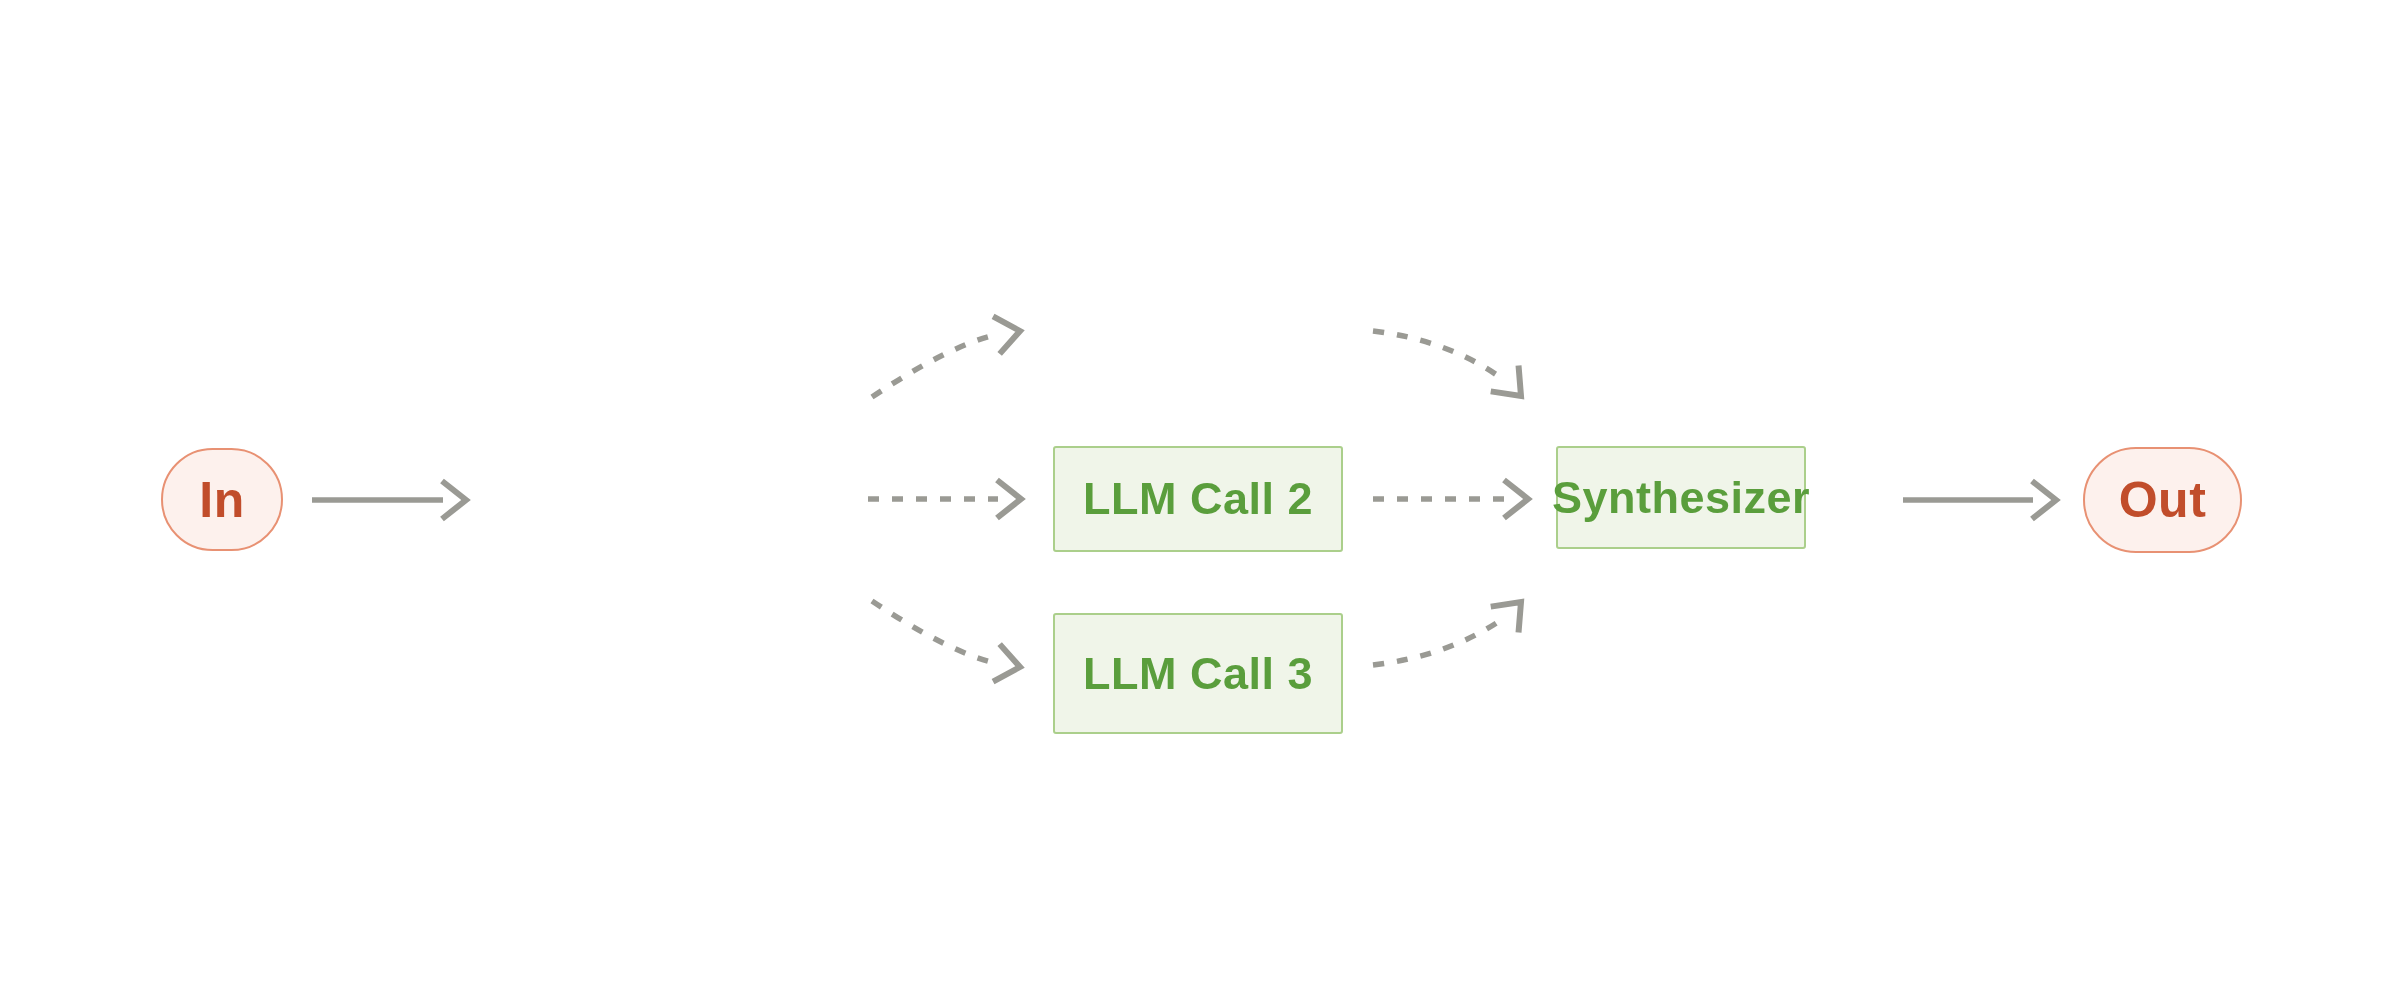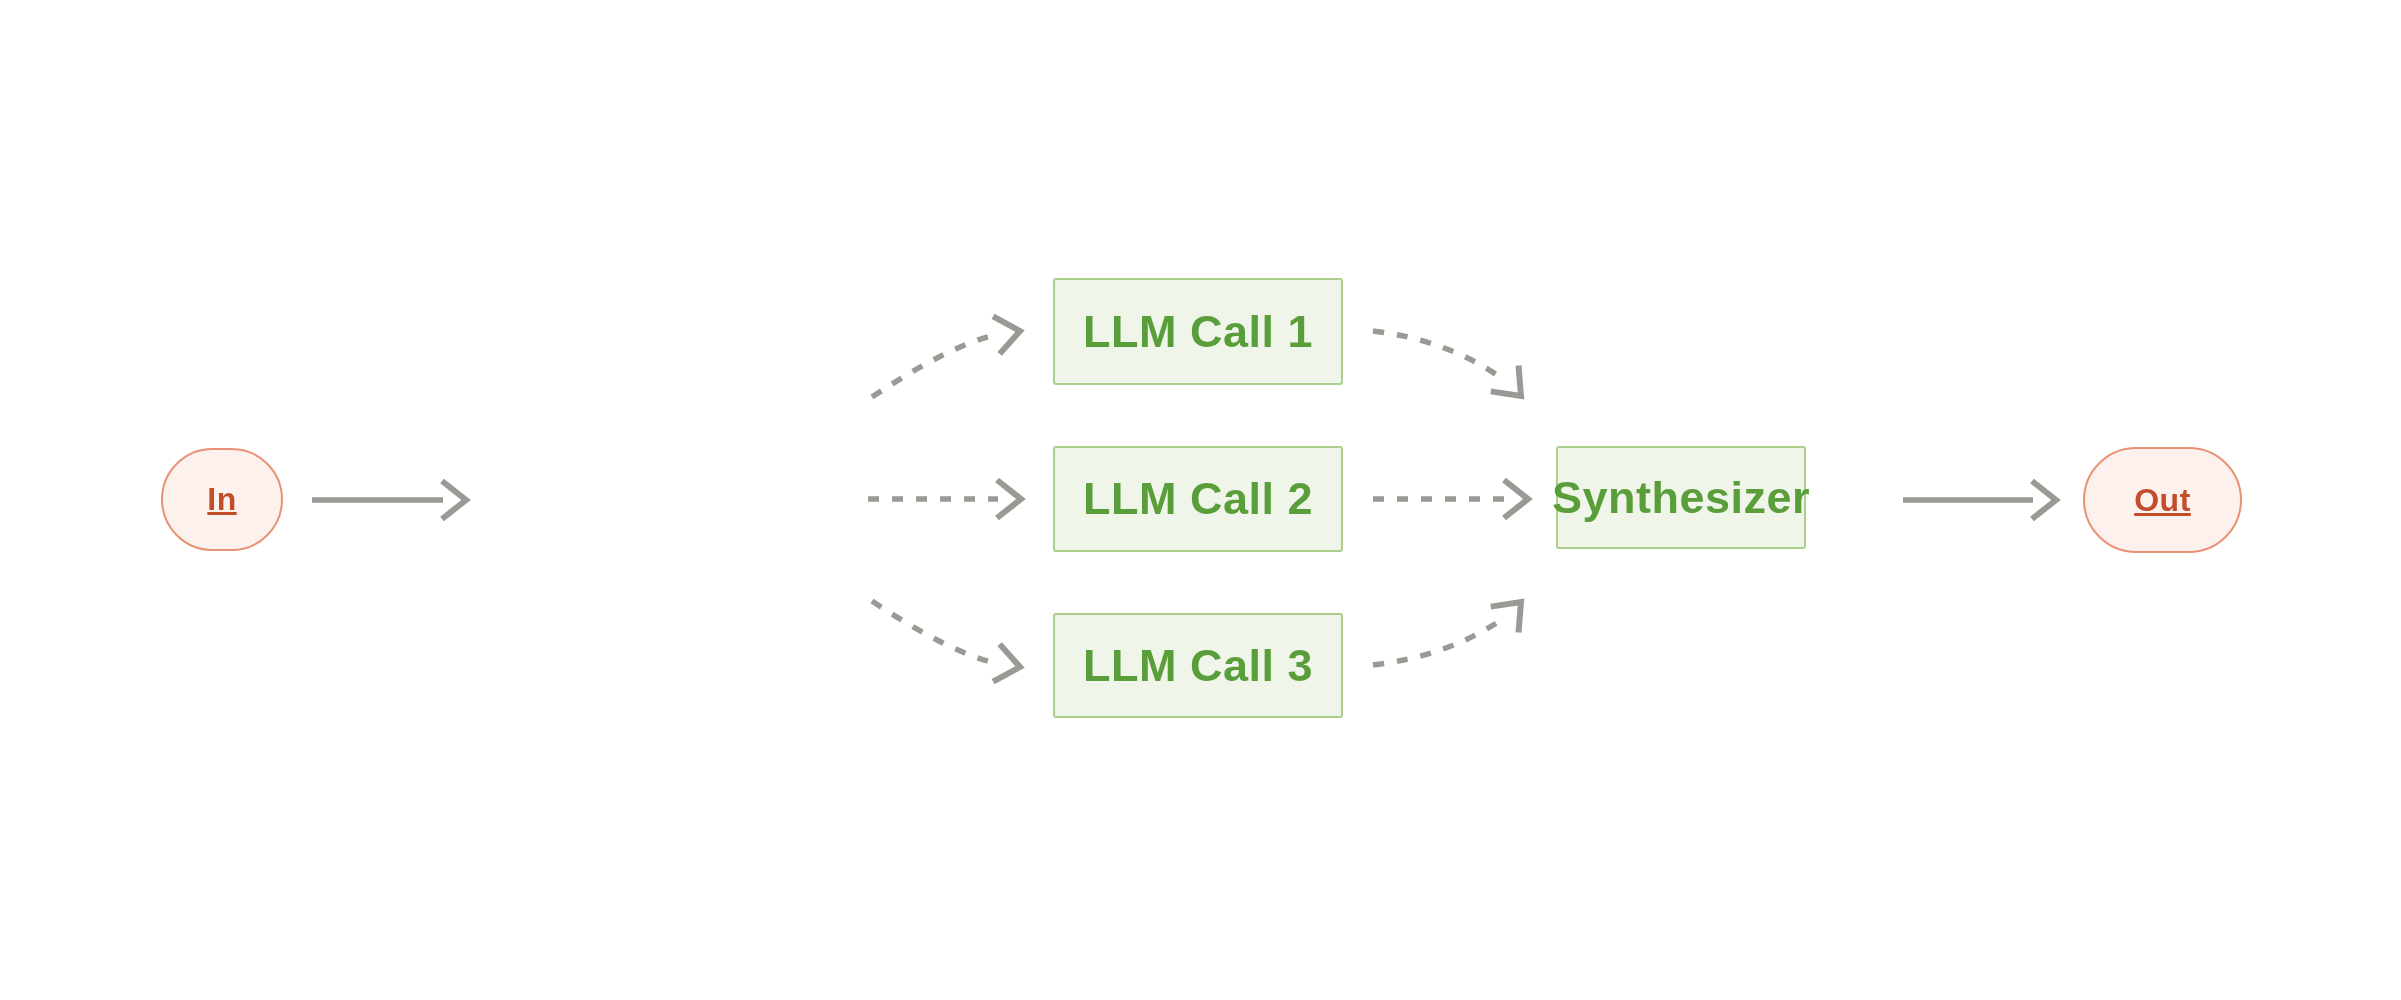--- a/index.html
+++ b/index.html
@@ -51,28 +51,27 @@
     background: var(--green-fill, #f0f5e9);
     border: 2.5px solid var(--green-border, #abcf8b);
     color: var(--green-text, #5a9e3c);
     font-size: 45px;
     border-radius: 3px;
   }
   .node.pink {
     background: var(--pink-fill, #fdf1ed);
     border: 2.5px solid var(--pink-border, #e89173);
     color: var(--red-text, #c14d2b);
-    font-size: 32px;
-    text-decoration: underline;
+    font-size: 50px;
   }
   .node-in          { left: 161px;  top: 448px; width: 122px; height: 103px; border-radius: 52px; }
   .node-orchestrator{ left: 493px;  top: 445px; width: 348px; height: 105px; }
   .node-llm1        { left: 1053px; top: 278px; width: 290px; height: 107px; }
   .node-llm2        { left: 1053px; top: 446px; width: 290px; height: 106px; }
-  .node-llm3        { left: 1053px; top: 613px; width: 290px; height: 105px; }
+  .node-llm3        { left: 1053px; top: 613px; width: 290px; height: 121px; }
   .node-synthesizer { left: 1556px; top: 446px; width: 250px; height: 103px; }
   .node-out         { left: 2083px; top: 447px; width: 159px; height: 106px; border-radius: 53px; }
 </style>
 </head>
 <body>
 
 <div class="canvas">
 
   <svg class="arrow-layer" width="2401" height="1000" viewBox="0 0 2401 1000">
 
@@ -115,23 +114,20 @@
       <line x1="1903" y1="500" x2="2033" y2="500"></line>
       <polyline class="head" points="-24,-19 0,0 -24,19" transform="translate(2056,500)"></polyline>
     </g>
   </svg>
 
   <div class="node pink node-in">
     <span>In</span>
   </div>
 
 
-  <div class="node green node-llm1">
-    <span>LLM Call 1</span>
-  </div>
 
   <div class="node green node-llm2">
     <span>LLM Call 2</span>
   </div>
 
   <div class="node green node-llm3">
     <span>LLM Call 3</span>
   </div>
 
   <div class="node green node-synthesizer">

